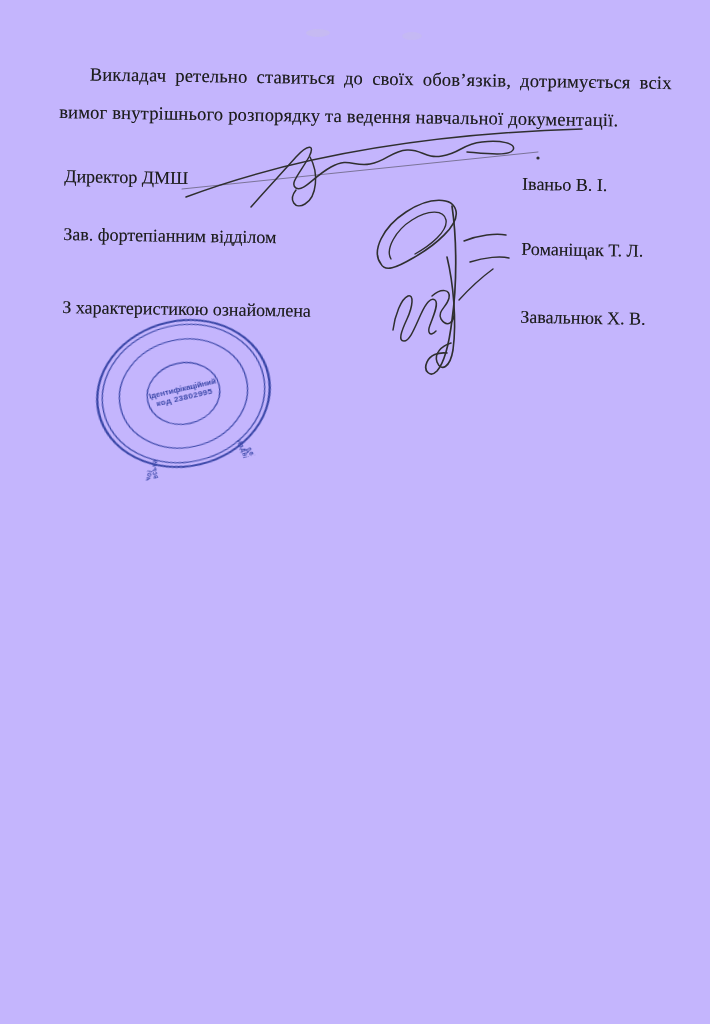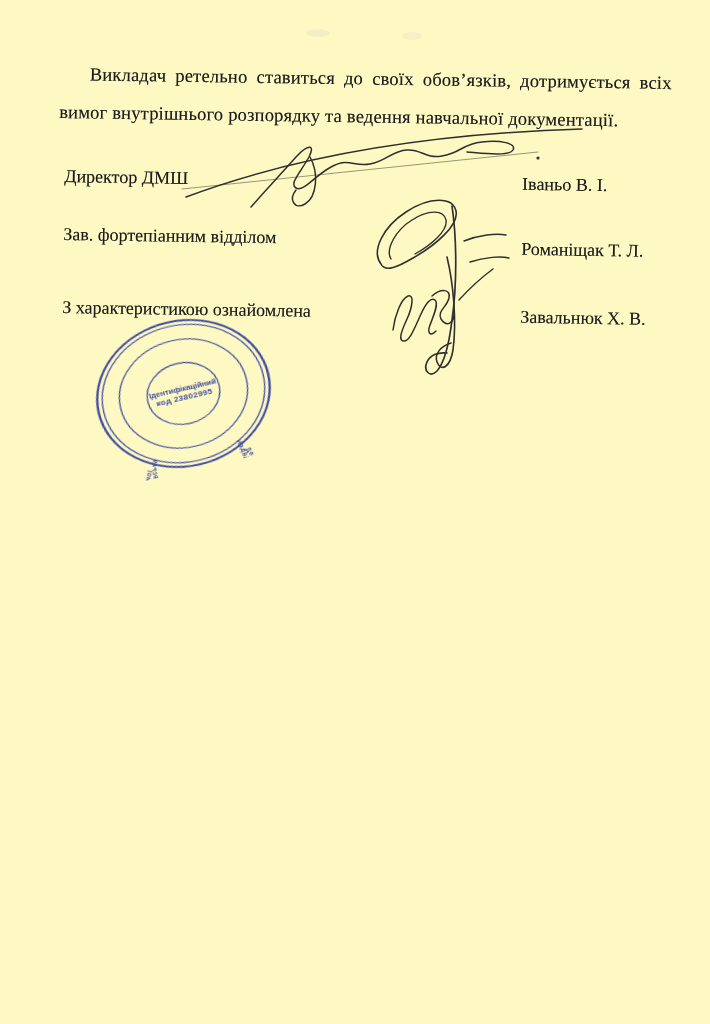--- a/index.html
+++ b/index.html
@@ -1,18 +1,18 @@
 <!DOCTYPE html>
 <html><head>
 <meta charset="utf-8">
 <style>
   html,body{margin:0;padding:0;background:#e8e8e8;}
   .sheet{
     position:relative;width:710px;height:1024px;margin:0 auto;
-    background:#fef9c3;overflow:hidden;
+    background:#c4b5fd;overflow:hidden;
     font-family:"Liberation Serif","DejaVu Serif",serif;
     color:#1d1d1d;
   }
   .content{position:absolute;inset:0;transform:rotate(0.85deg);transform-origin:60px 60px;}
   .paragraph{
     position:absolute;left:60px;top:55px;width:612px;
     font-size:18.5px;line-height:38px;letter-spacing:0.2px;
     text-shadow:0 0 0.6px rgba(30,30,30,0.55);
   }
   .para-line-1{text-align:justify;text-align-last:justify;text-indent:30px;}

